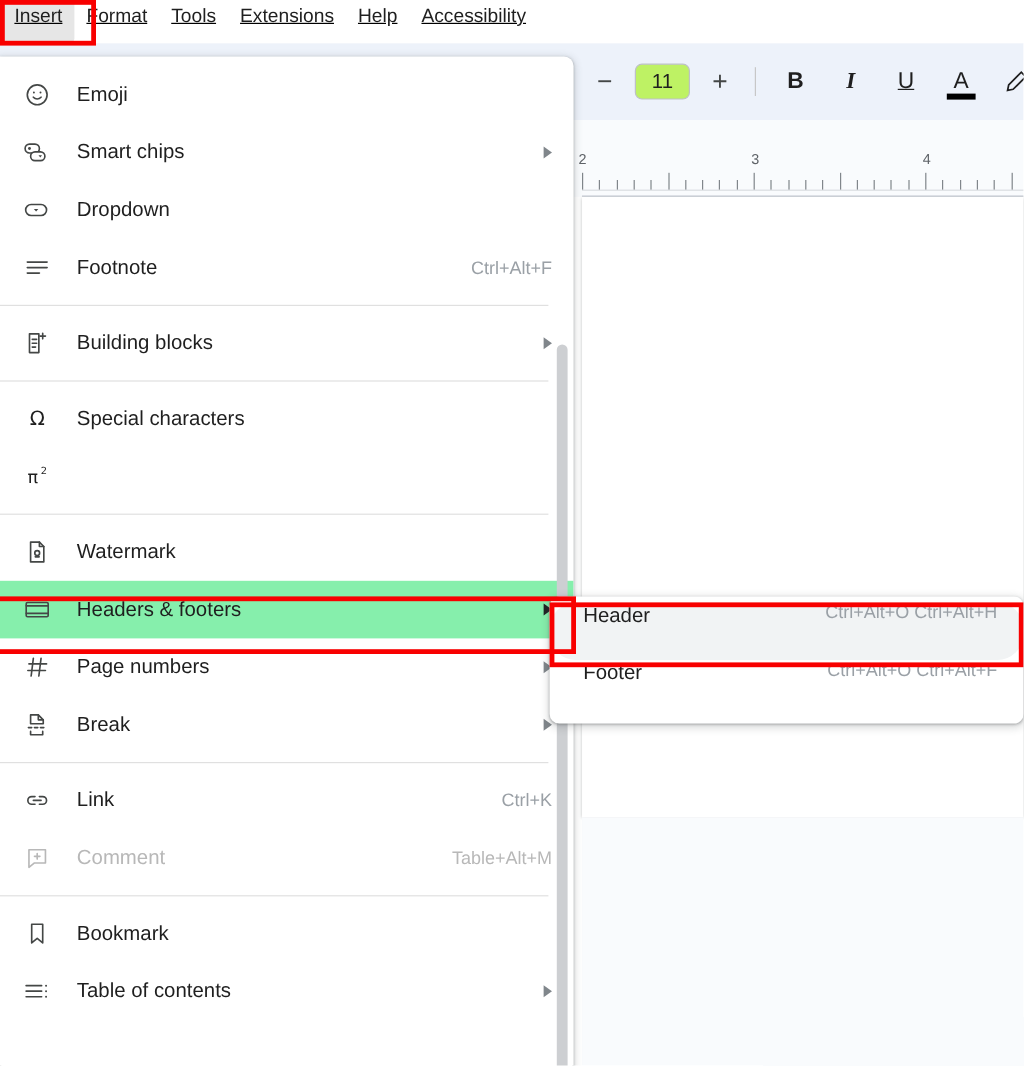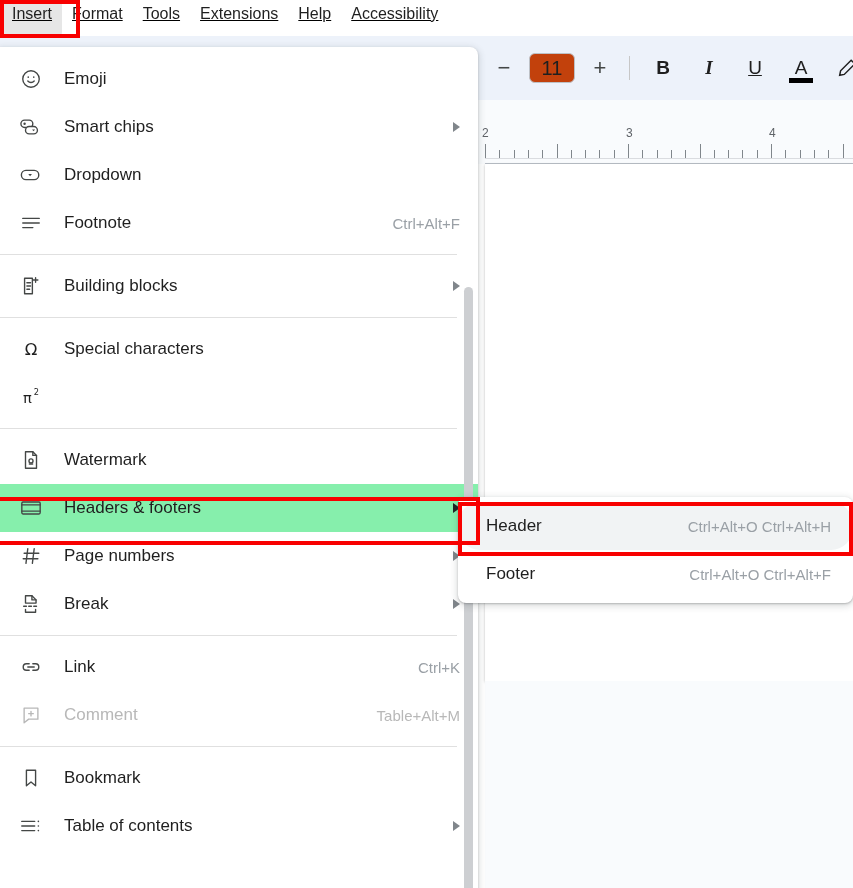--- a/index.html
+++ b/index.html
@@ -84,41 +84,41 @@
   }
 
   
   .submenu {
     position:absolute; left:458px; top:497px; width:395px; height:106px;
     background:#ffffff; border-radius:8px;
     box-shadow: 0 2px 6px 2px rgba(60,64,67,.15), 0 1px 2px rgba(60,64,67,.30);
     padding-top:5px;
     overflow:hidden;
   }
-  .smi { display:flex; align-items:center; height:48px; padding:0 22px 0 28px;border-radius:22px; }
+  .smi { display:flex; align-items:flex-start; height:48px; padding:0 22px 0 28px;border-radius:22px; }
   .smi.hl { background:#f1f3f4; }
   .smi-label { font-size:17px; color:#1f1f1f; line-height:22px; white-space:nowrap; }
   .smi-shortcut { margin-left:auto; font-size:15px; color:#9aa0a6; white-space:nowrap; }
 
   
   .redbox { position:absolute; border:4px solid #f80000; pointer-events:none; }
   #rb-insert { left:0px;   top:0px;   width:80px;  height:38px; }
   #rb-headers{ left:-4px;  top:497px; width:484px; height:48px; }
   #rb-header { left:458px; top:502px; width:395px; height:54px; }
 
   
   .tb { position:absolute; top:36px; left:485px; height:64px; display:flex; align-items:center; }
   .tb-btn {
     width:32px; height:32px; display:flex; align-items:center; justify-content:center;
     color:#444746; font-size:22px; border-radius:4px; margin:0 3px;
   }
   .fontsize-box {
     width:46px; height:30px; border:1px solid #bdc1c6; border-radius:6px;
     display:flex; align-items:center; justify-content:center;
-    font-size:20px; color:#1f1f1f; background:#c2410c; margin:0 6px;
+    font-size:17px; color:#1f1f1f; background:#bef264; margin:0 6px;
   }
   .tb-divider { width:1px; height:24px; background:#c7c7c7; margin:0 10px; }
   .tb-fmt {
     width:34px; height:34px; display:flex; align-items:center; justify-content:center;
     font-size:19px; color:#1f1f1f; margin:0 6px; position:relative;
   }
   .tb-fmt.bold { font-weight:bold; }
   .tb-fmt.italic { font-style:italic; font-family:"Liberation Serif", serif; font-weight:bold; }
   .tb-fmt.underline { text-decoration:underline; }
   .textcolor-bar {

